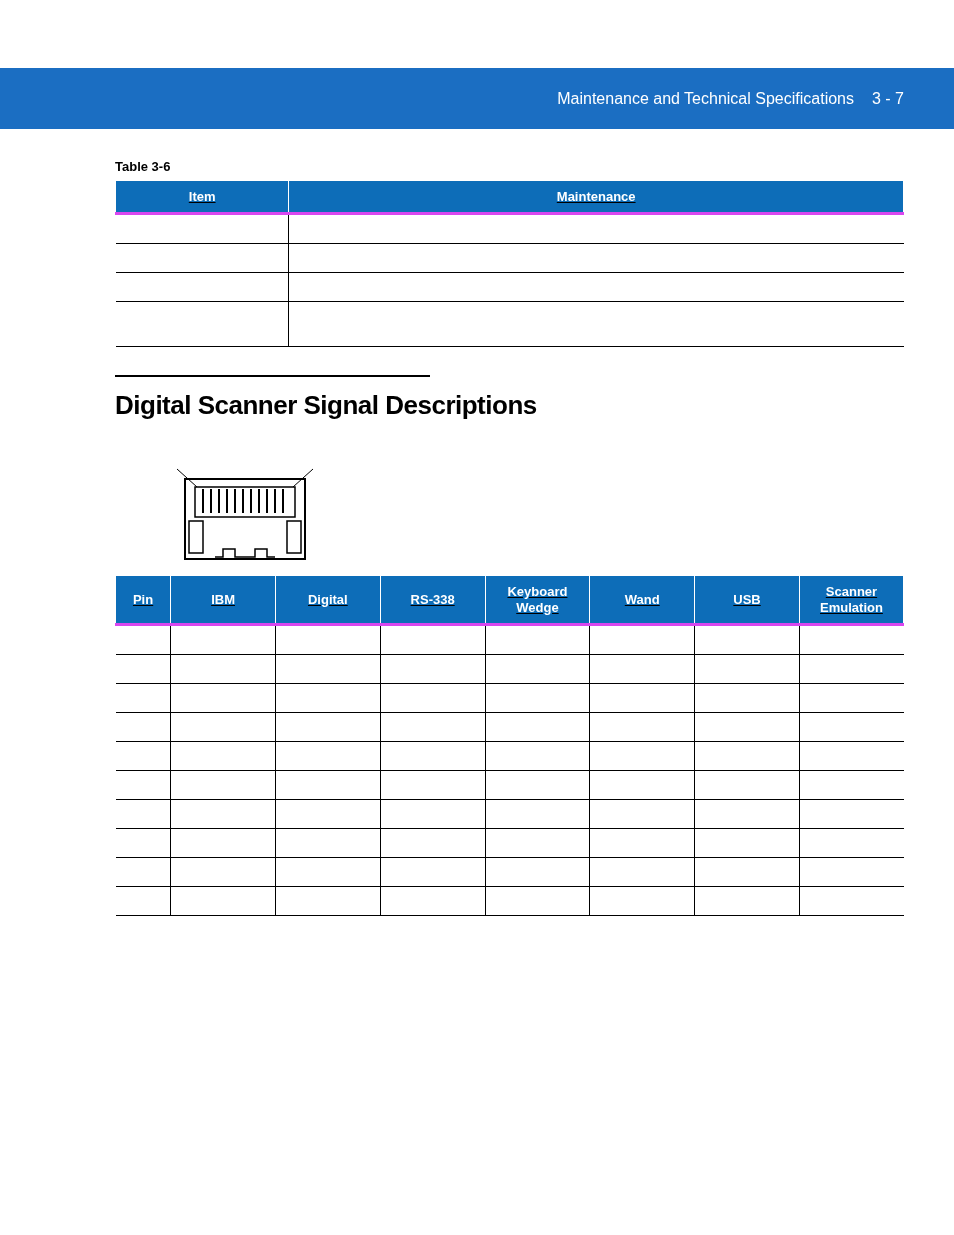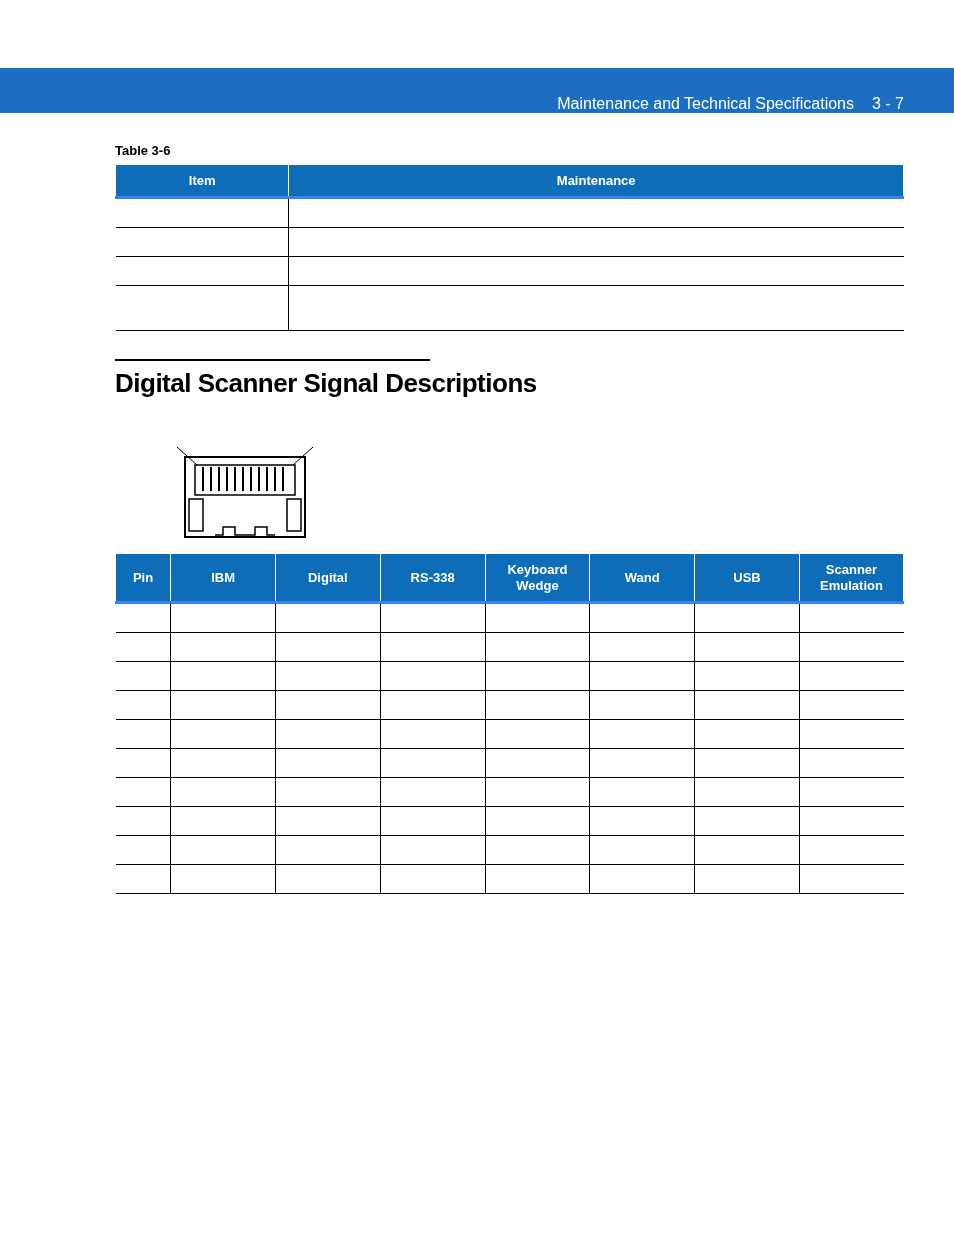--- a/index.html
+++ b/index.html
@@ -5,24 +5,24 @@
   body {
     margin: 0;
     font-family: Arial, Helvetica, sans-serif;
     background: #fff;
     color: #000;
     width: 954px;
   }
   .top-bar {
     background: #1b6ec2;
     color: #fff;
-    height: 45px;
+    height: 61px;
     margin-top: 68px;
     display: flex;
-    align-items: flex-end;
+    align-items: center;
     justify-content: flex-end;
     padding-right: 50px;
     font-size: 16px;
   }
   .top-bar .title { margin-right: 18px; }
   .content {
     padding: 30px 50px 0 115px;
   }
   .tlabel {
     font-size: 13px;
@@ -37,33 +37,33 @@
     font-weight: bold;
     padding: 8px 4px;
     border: 1px solid #fff;
     text-align: center;
   }
   td {
     border-bottom: 1px solid #000;
     height: 26px;
   }
   .table33 td:first-child { border-right: 1px solid #000; width: 22%; }
-  .table33 thead tr, .table34 thead tr { border-bottom: 3px solid #3b82f6; }
+  .table33 thead tr, .table34 thead tr { border-bottom: 3px solid #d946ef; text-decoration: underline; }
   .table33 tbody tr:last-child td { height: 42px; }
   .sect-rule {
     border: none;
     border-top: 2px solid #000;
     width: 315px;
     margin: 28px 0 6px 0;
   }
   h2.section {
     font-family: "Helvetica Neue", Arial, sans-serif;
     font-weight: bold;
     font-size: 26px;
-    margin: 7px 0 40px 0;
+    margin: 13px 0 40px 0;
     letter-spacing: -0.5px;
   }
   .fig-wrap { margin-left: 60px; width: 140px; }
   .fig-label { font-size: 13px; font-weight: bold; margin: 12px 0 70px 0; }
   .table34 th { line-height: 1.2; }
   .table34 td { border-right: 1px solid #000; }
   .table34 td:first-child { border-left: none; }
   .table34 td:last-child { border-right: none; }
   .table34 col.pin { width: 7%; }
   .table34 col.other { width: 13.3%; }

